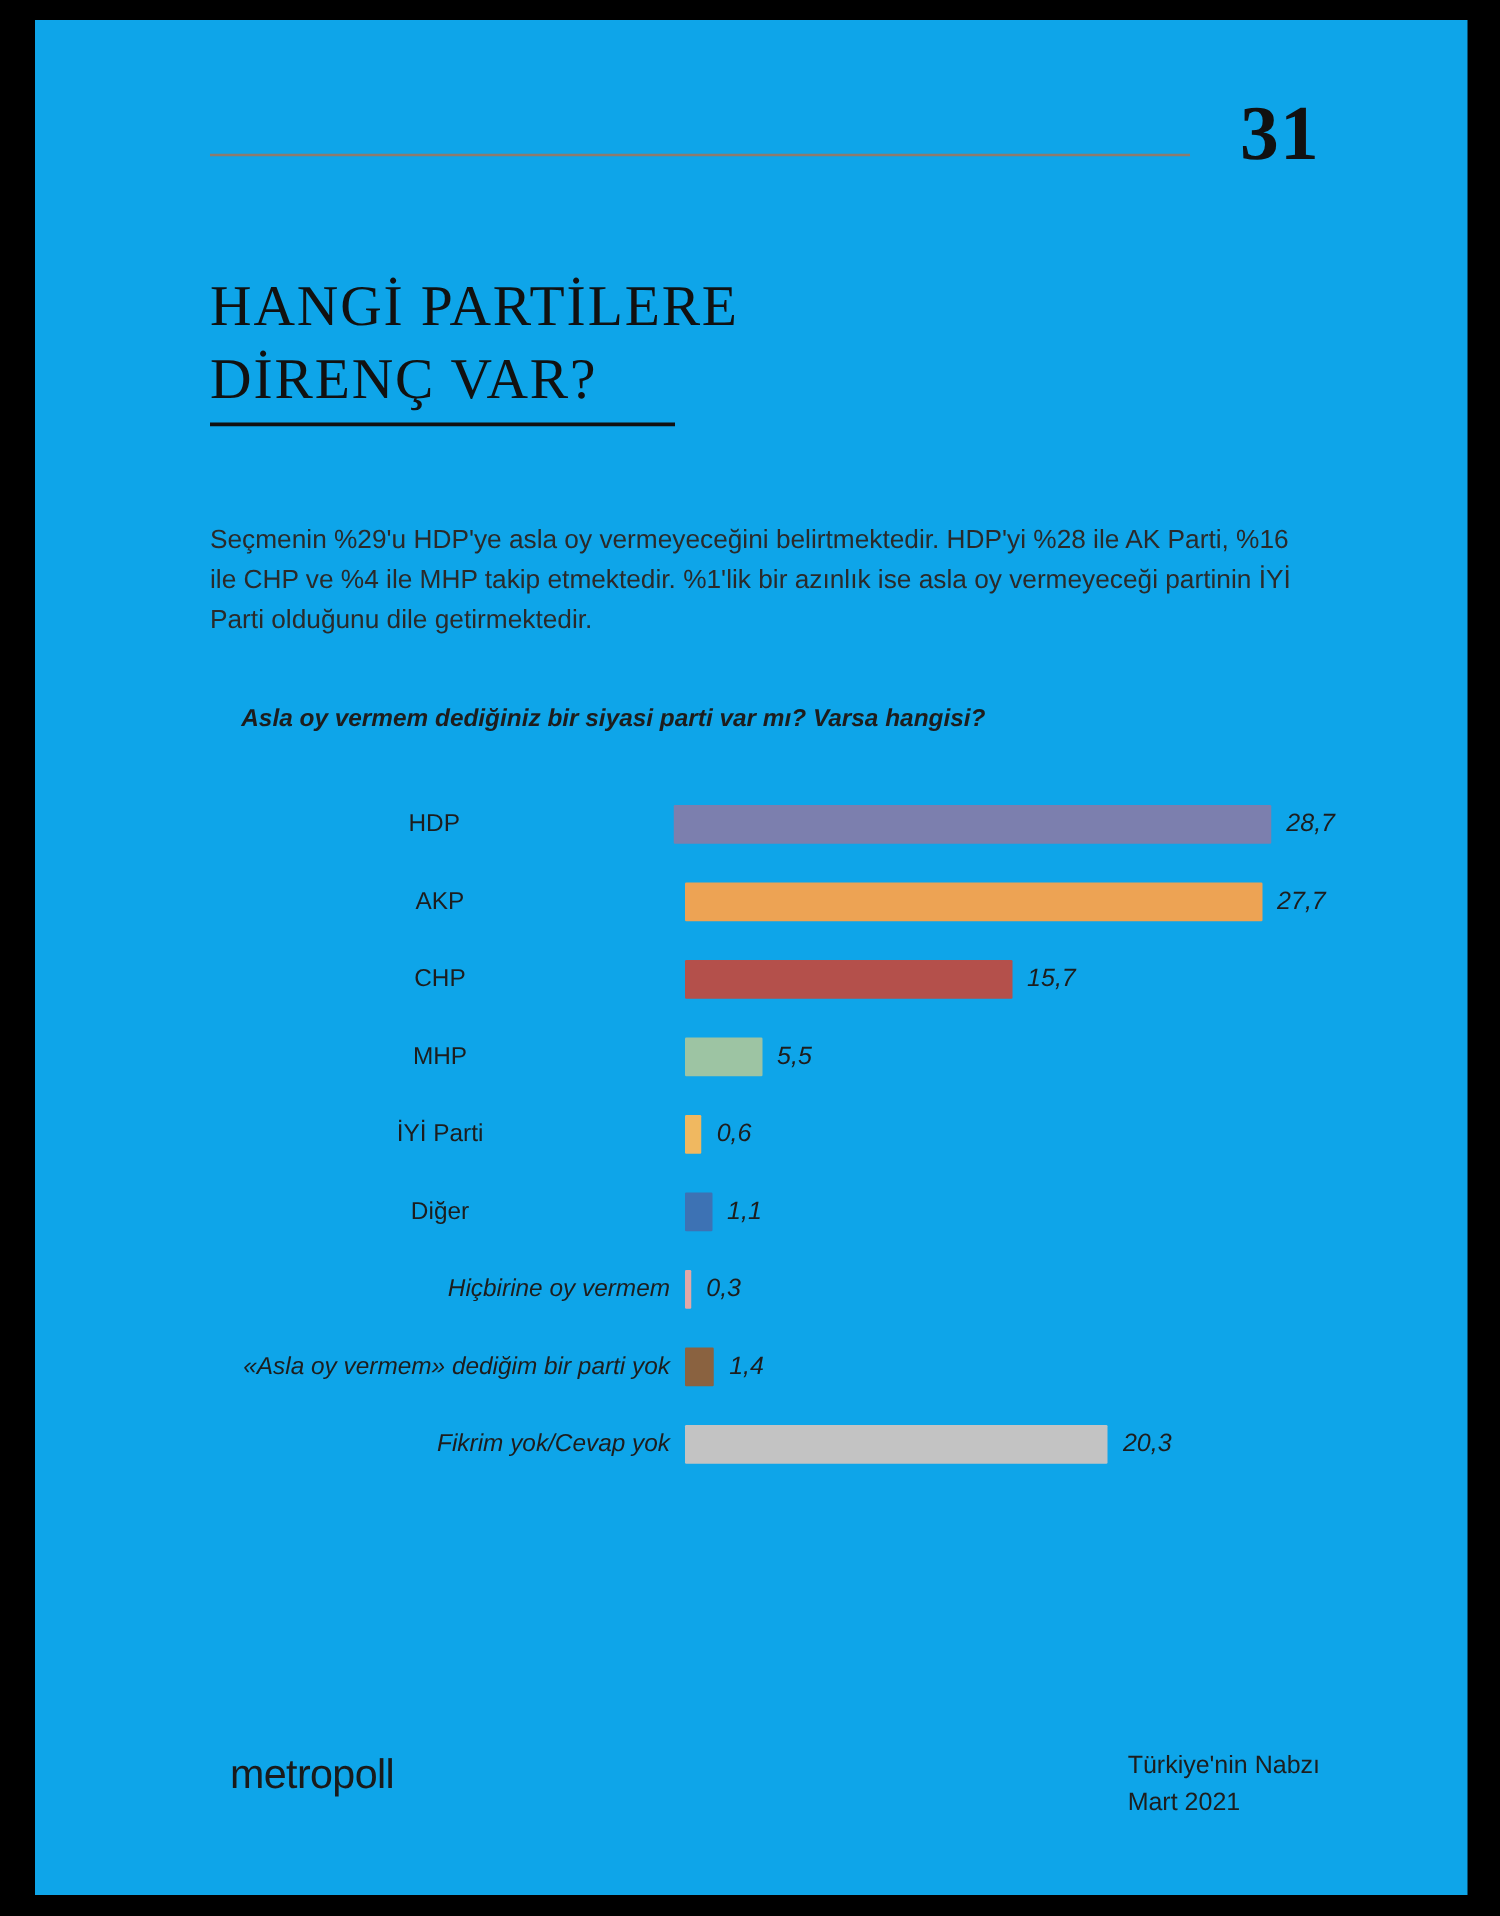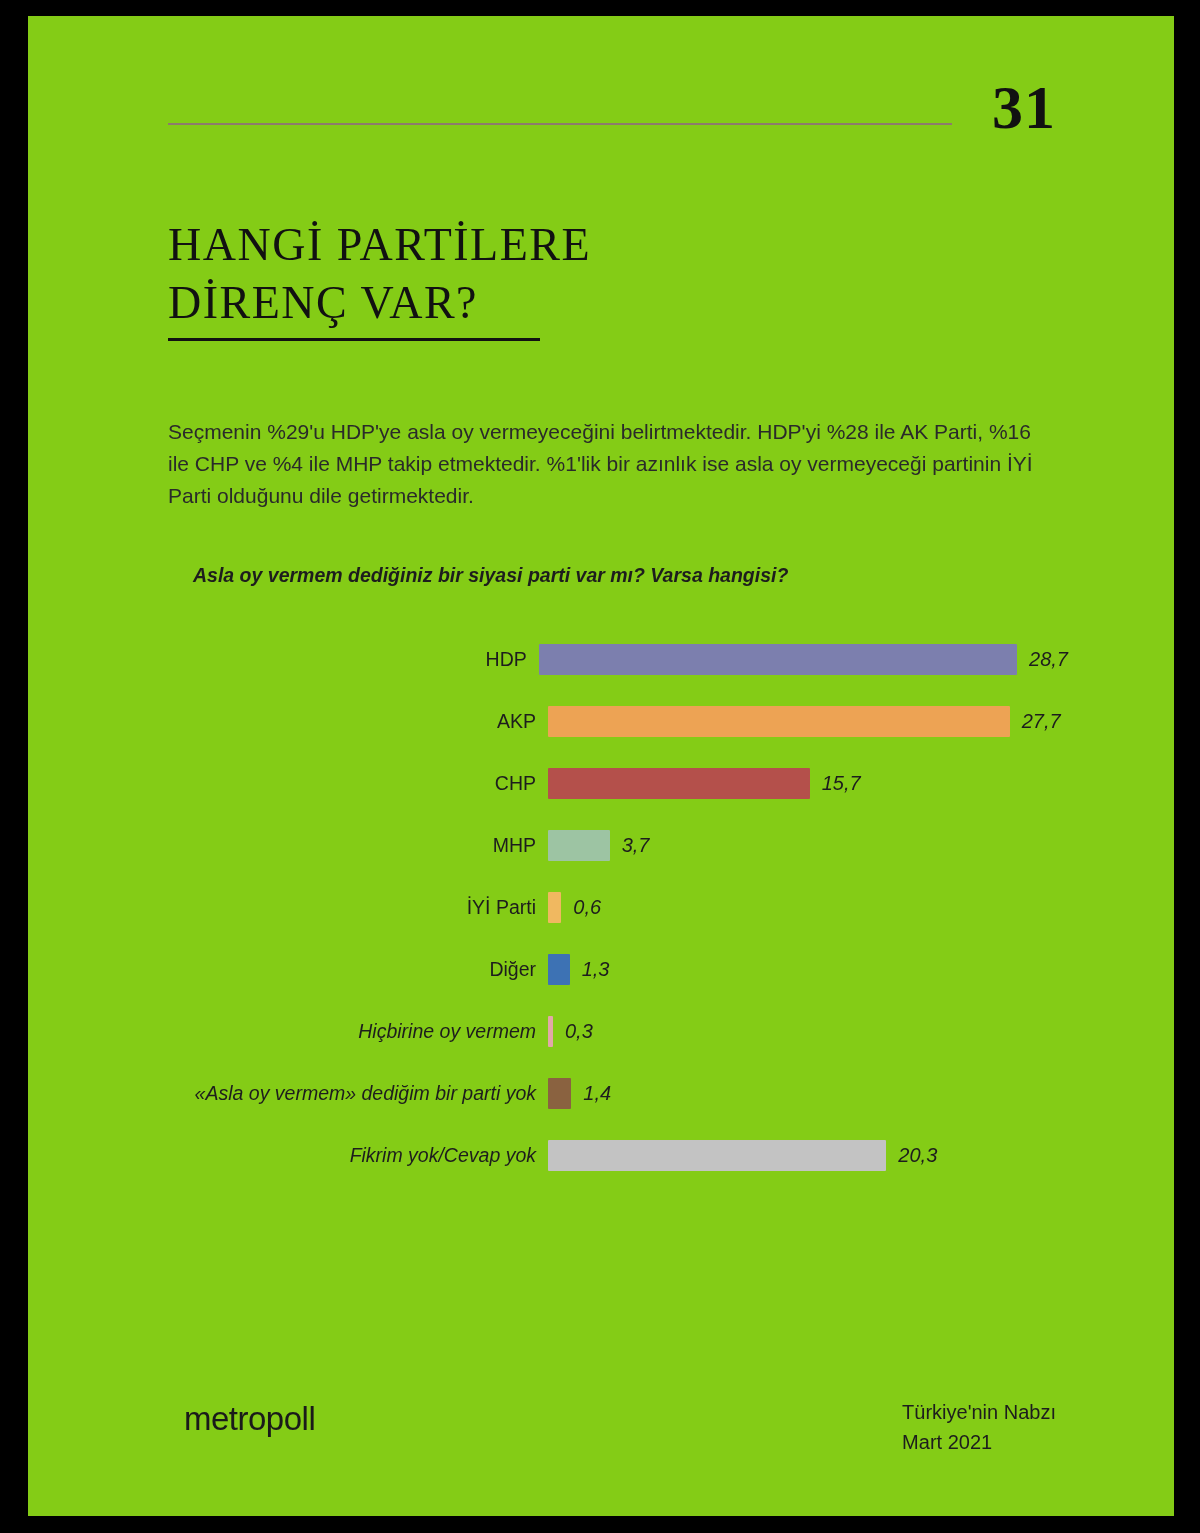--- a/index.html
+++ b/index.html
@@ -12,21 +12,21 @@
     height: 1533px;
     font-family: "Liberation Sans", sans-serif;
     overflow: hidden;
   }
   .page {
     position: absolute;
     left: 28px;
     top: 16px;
     width: 1146px;
     height: 1500px;
-    background: #84cc16;
+    background: #0ea5e9;
     box-sizing: border-box;
   }
   
   .header {
     position: absolute;
     left: 0;
     top: 60px;
     width: 100%;
     height: 90px;
   }
@@ -103,21 +103,21 @@
   .row {
     position: relative;
     height: 62px;
     display: flex;
     align-items: center;
   }
   .row-label {
     width: 380px;
     padding-right: 12px;
     box-sizing: border-box;
-    text-align: right;
+    text-align: center;
     font-size: 19.5px;
     color: #1d1d1d;
     white-space: nowrap;
   }
   .row-label.right {
     text-align: right;
     font-style: italic;
   }
   .bar-area {
     position: relative;
@@ -196,35 +196,35 @@
         <div class="row-label">CHP</div>
         <div class="bar-area">
           <div class="bar" style="width: 261.667px; background: rgb(180, 80, 75);"></div>
           <div class="bar-value">15,7</div>
         </div>
       </div>
       <div class="row">
         <div class="row-label">MHP</div>
         <div class="bar-area">
           <div class="bar" style="width: 61.6667px; background: rgb(157, 196, 163);"></div>
-          <div class="bar-value">3,7</div>
+          <div class="bar-value">5,5</div>
         </div>
       </div>
       <div class="row">
         <div class="row-label">İYİ Parti</div>
         <div class="bar-area">
           <div class="bar" style="width: 13.3333px; background: rgb(240, 184, 96);"></div>
           <div class="bar-value">0,6</div>
         </div>
       </div>
       <div class="row">
         <div class="row-label">Diğer</div>
         <div class="bar-area">
           <div class="bar" style="width: 21.6667px; background: rgb(61, 114, 180);"></div>
-          <div class="bar-value">1,3</div>
+          <div class="bar-value">1,1</div>
         </div>
       </div>
       <div class="row">
         <div class="row-label right">Hiçbirine oy vermem</div>
         <div class="bar-area">
           <div class="bar" style="width: 5px; background: rgb(226, 168, 168);"></div>
           <div class="bar-value">0,3</div>
         </div>
       </div>
       <div class="row">

